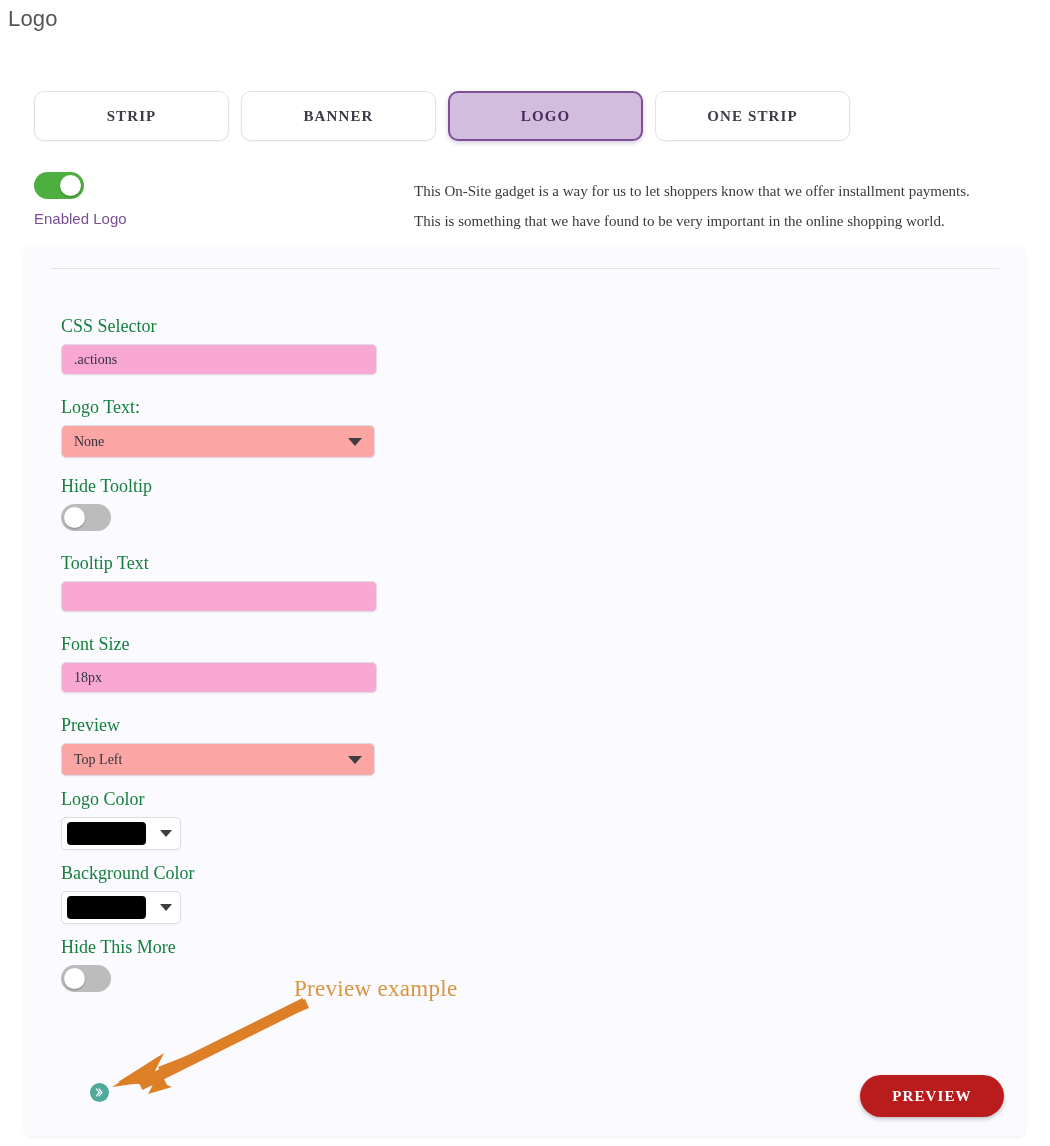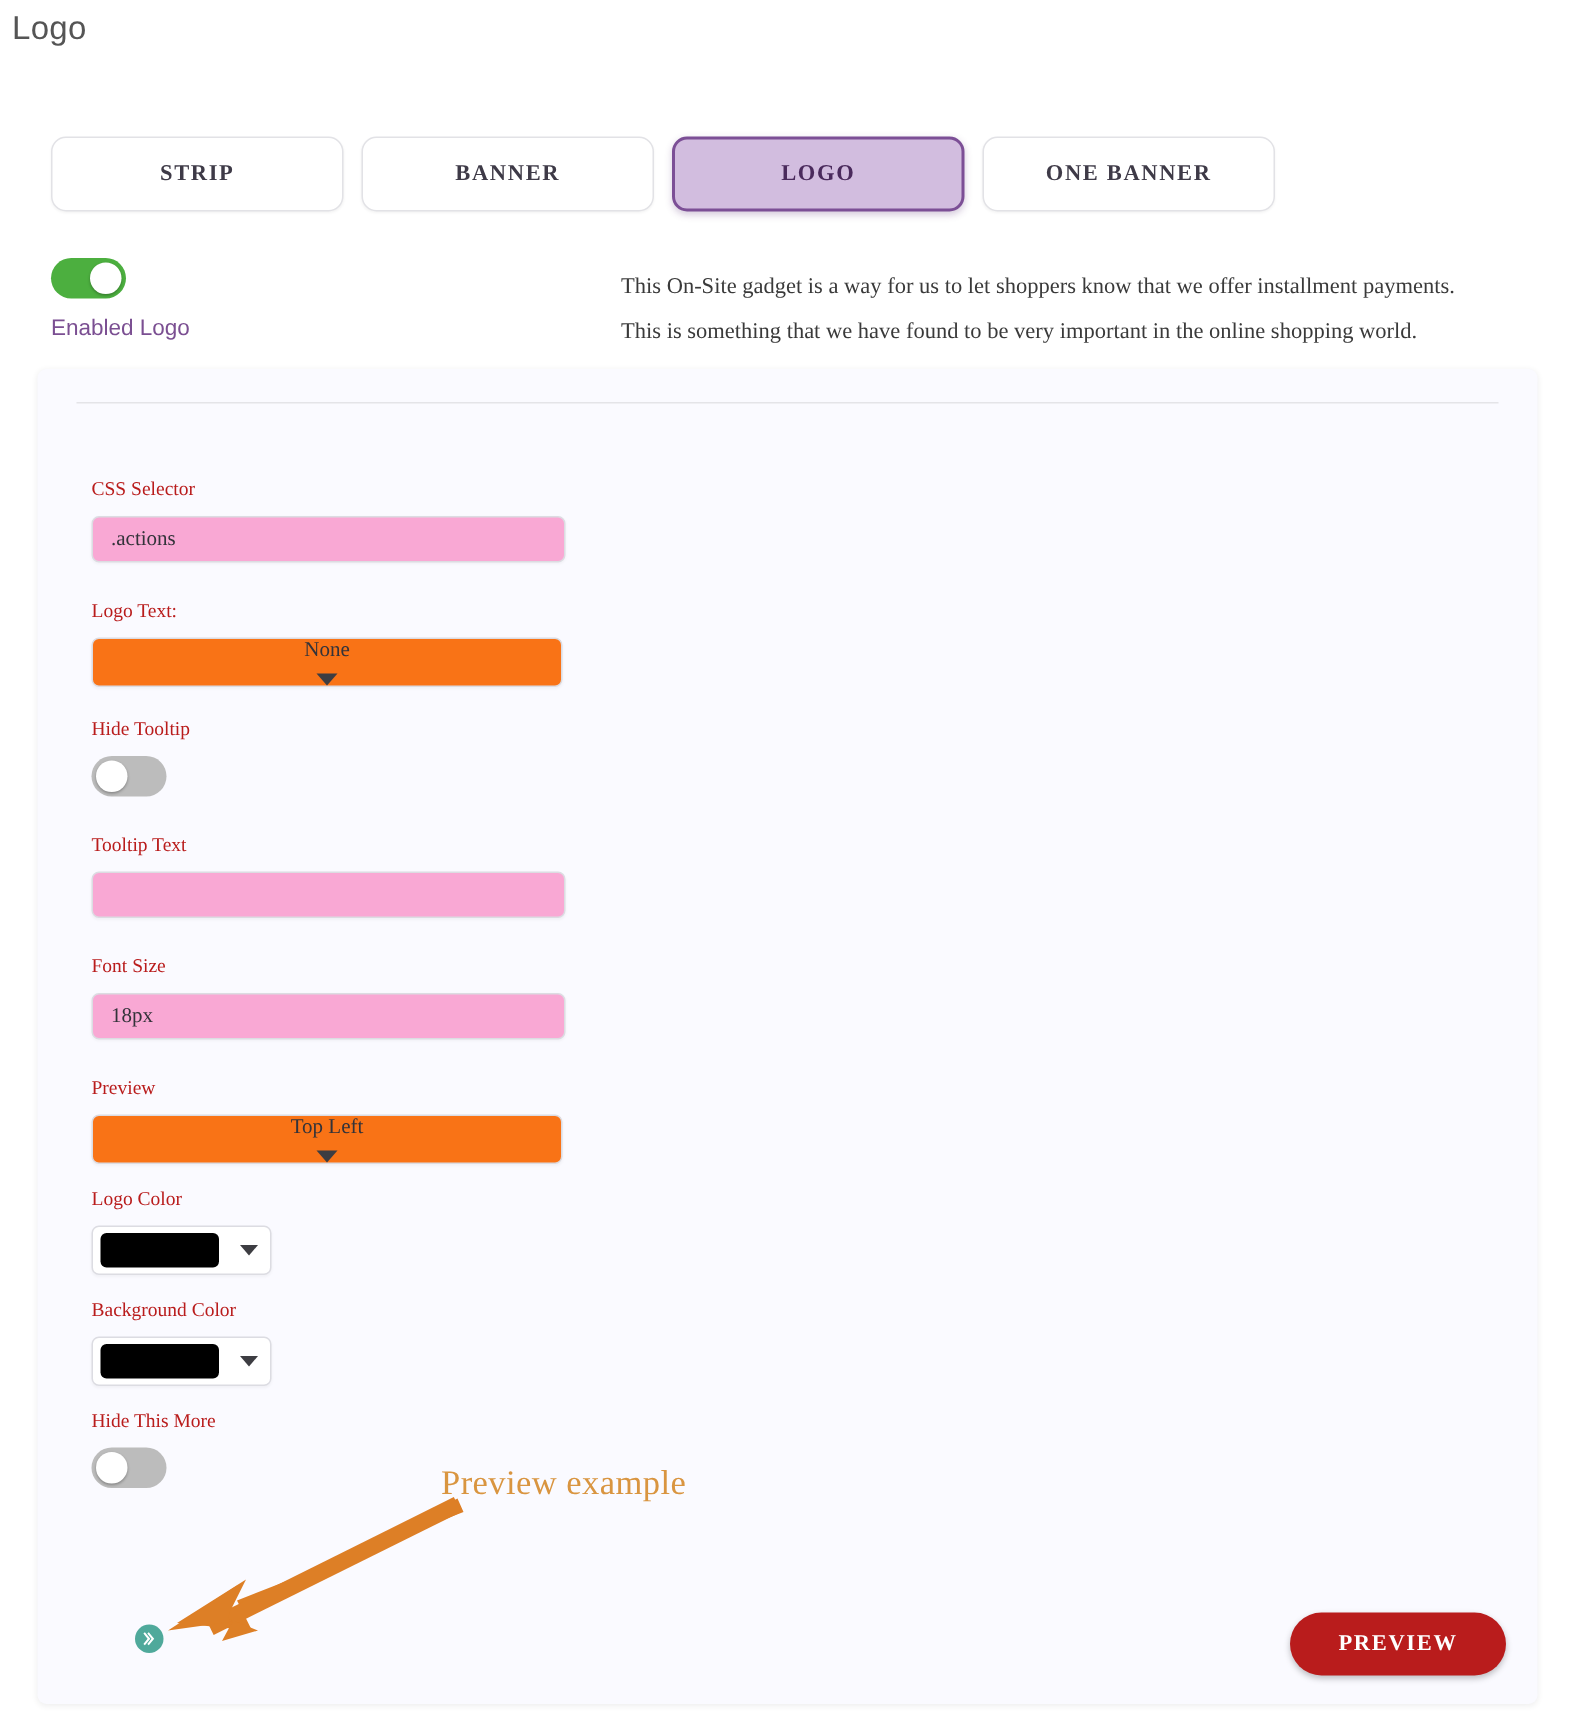--- a/index.html
+++ b/index.html
@@ -126,22 +126,22 @@
 
   
   .form {
     position: absolute;
     left: 36px;
     top: 70px;
     width: 400px;
   }
   .field { margin-bottom: 0; }
   .field-label {
-    font-size: 13px;
-    color: #b91c1c;
+    font-size: 18px;
+    color: #15803d;
     margin-bottom: 8px;
     line-height: 20px;
   }
   .text-input {
     width: 316px;
     height: 31px;
     border: 1px solid #dcdce2;
     border-radius: 5px;
     background: #f9a8d4;
     font-family: "Liberation Serif", serif;
@@ -150,31 +150,30 @@
     padding: 0 12px;
     display: flex;
     align-items: center;
     box-shadow: 0 1px 2px rgba(0,0,0,0.04);
   }
   .select-input {
     width: 314px;
     height: 33px;
     border: 1px solid #dcdce2;
     border-radius: 5px;
-    background: #f97316;
+    background: #fca5a5;
     font-family: "Liberation Serif", serif;
     font-size: 14px;
     color: #33333a;
     padding: 0 12px;
     display: flex;
     align-items: center;
     justify-content: space-between;
     box-shadow: 0 1px 2px rgba(0,0,0,0.04);
     cursor: pointer;
-    flex-direction: column;
   }
   .caret {
     width: 0; height: 0;
     border-left: 7px solid transparent;
     border-right: 7px solid transparent;
     border-top: 8px solid #3d3d42;
   }
   .color-input {
     width: 120px;
     height: 33px;
@@ -267,21 +266,21 @@
   <div class="tab">
     <span>STRIP</span>
   </div>
   <div class="tab">
     <span>BANNER</span>
   </div>
   <div class="tab active">
     <span>LOGO</span>
   </div>
   <div class="tab">
-    <span>ONE BANNER</span>
+    <span>ONE STRIP</span>
   </div>
 </div>
 
 <div class="enable-row">
   <div class="switch on">
     <div class="knob"></div>
   </div>
   <div class="enable-label">Enabled Logo</div>
 </div>
 

